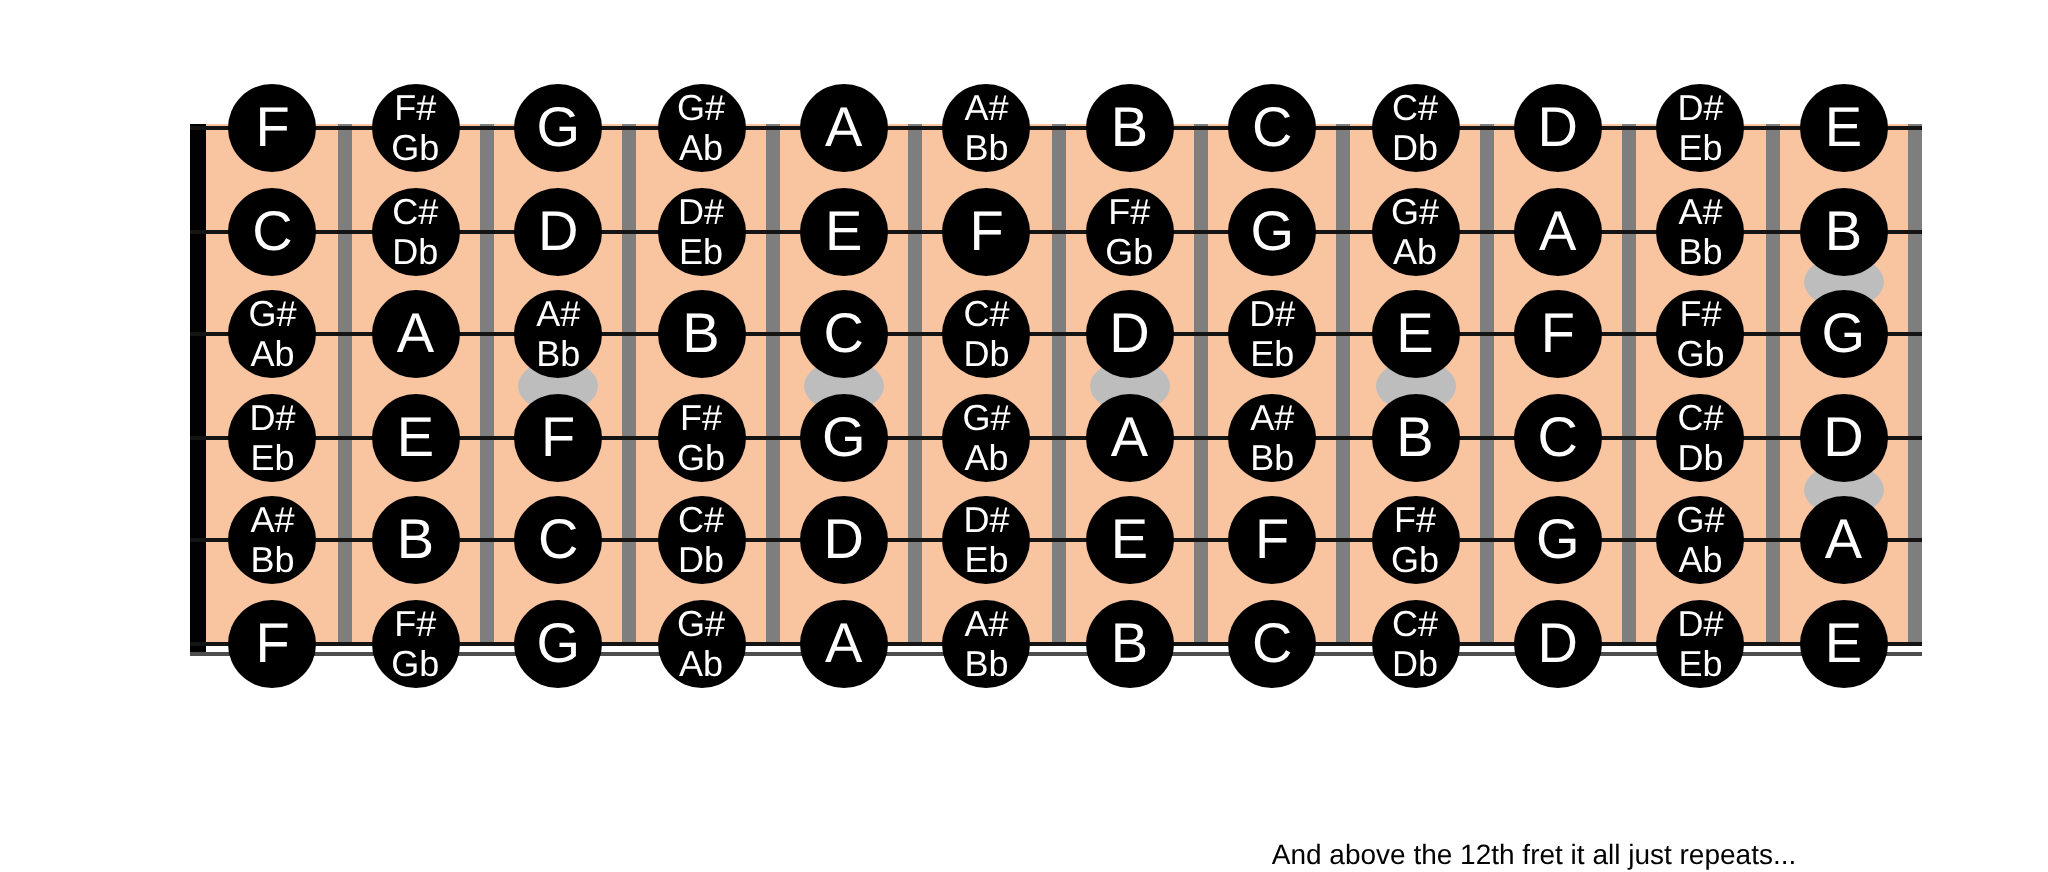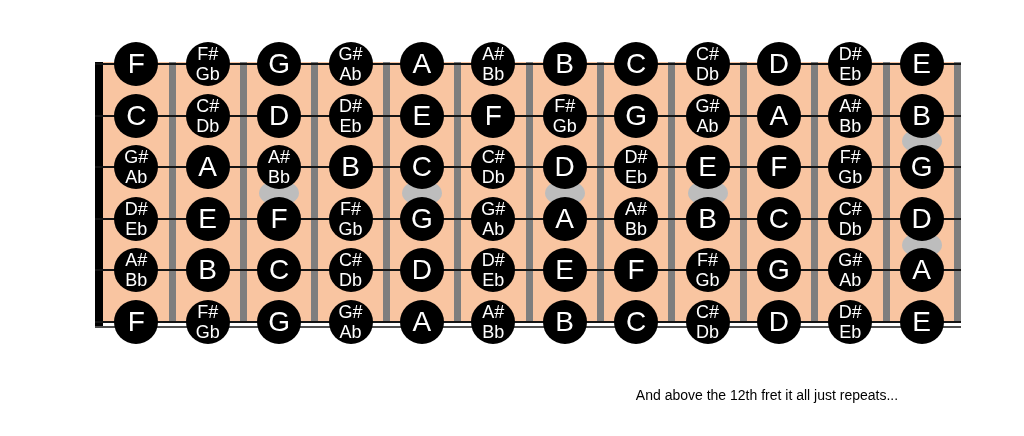--- a/index.html
+++ b/index.html
@@ -25,21 +25,21 @@
   .string-label{
     width:44px;text-align:center;font-size:22px;line-height:26px;
     color:var(--text,#000);z-index:6;
   }
   .fret-num{
     font-size:14px;line-height:16px;color:var(--text,#000);
     transform:translateX(-50%);white-space:nowrap;z-index:6;
   }
   .footnote{
     font-size:14px;line-height:16px;color:var(--text,#000);
-    transform:translateX(-50%);white-space:nowrap;z-index:6;
+    transform:translateX(-50%);white-space:nowrap;z-index:6;margin-top:32px;
   }
 </style>
 </head>
 <body>
 
 <div class="stage" style="--board: #F9C5A1; --fret-wire: #7E7E7E; --nut: #000000; --inlay: #BDBDBD; --note-fill: #000000; --note-text: #FFFFFF; --text: #000000;">
   <div class="abs footnote" style="left:767px;top:387px;">And above the 12th fret it all just repeats...</div>
 <div class="abs board" style="left: 95px; top: 62px; width: 865.9px; height: 261px;"></div>
     <div class="abs fretwire" style="left: 168.5px; top: 62px; height: 261px;"></div>
     <div class="abs fretwire" style="left: 239.9px; top: 62px; height: 261px;"></div>

